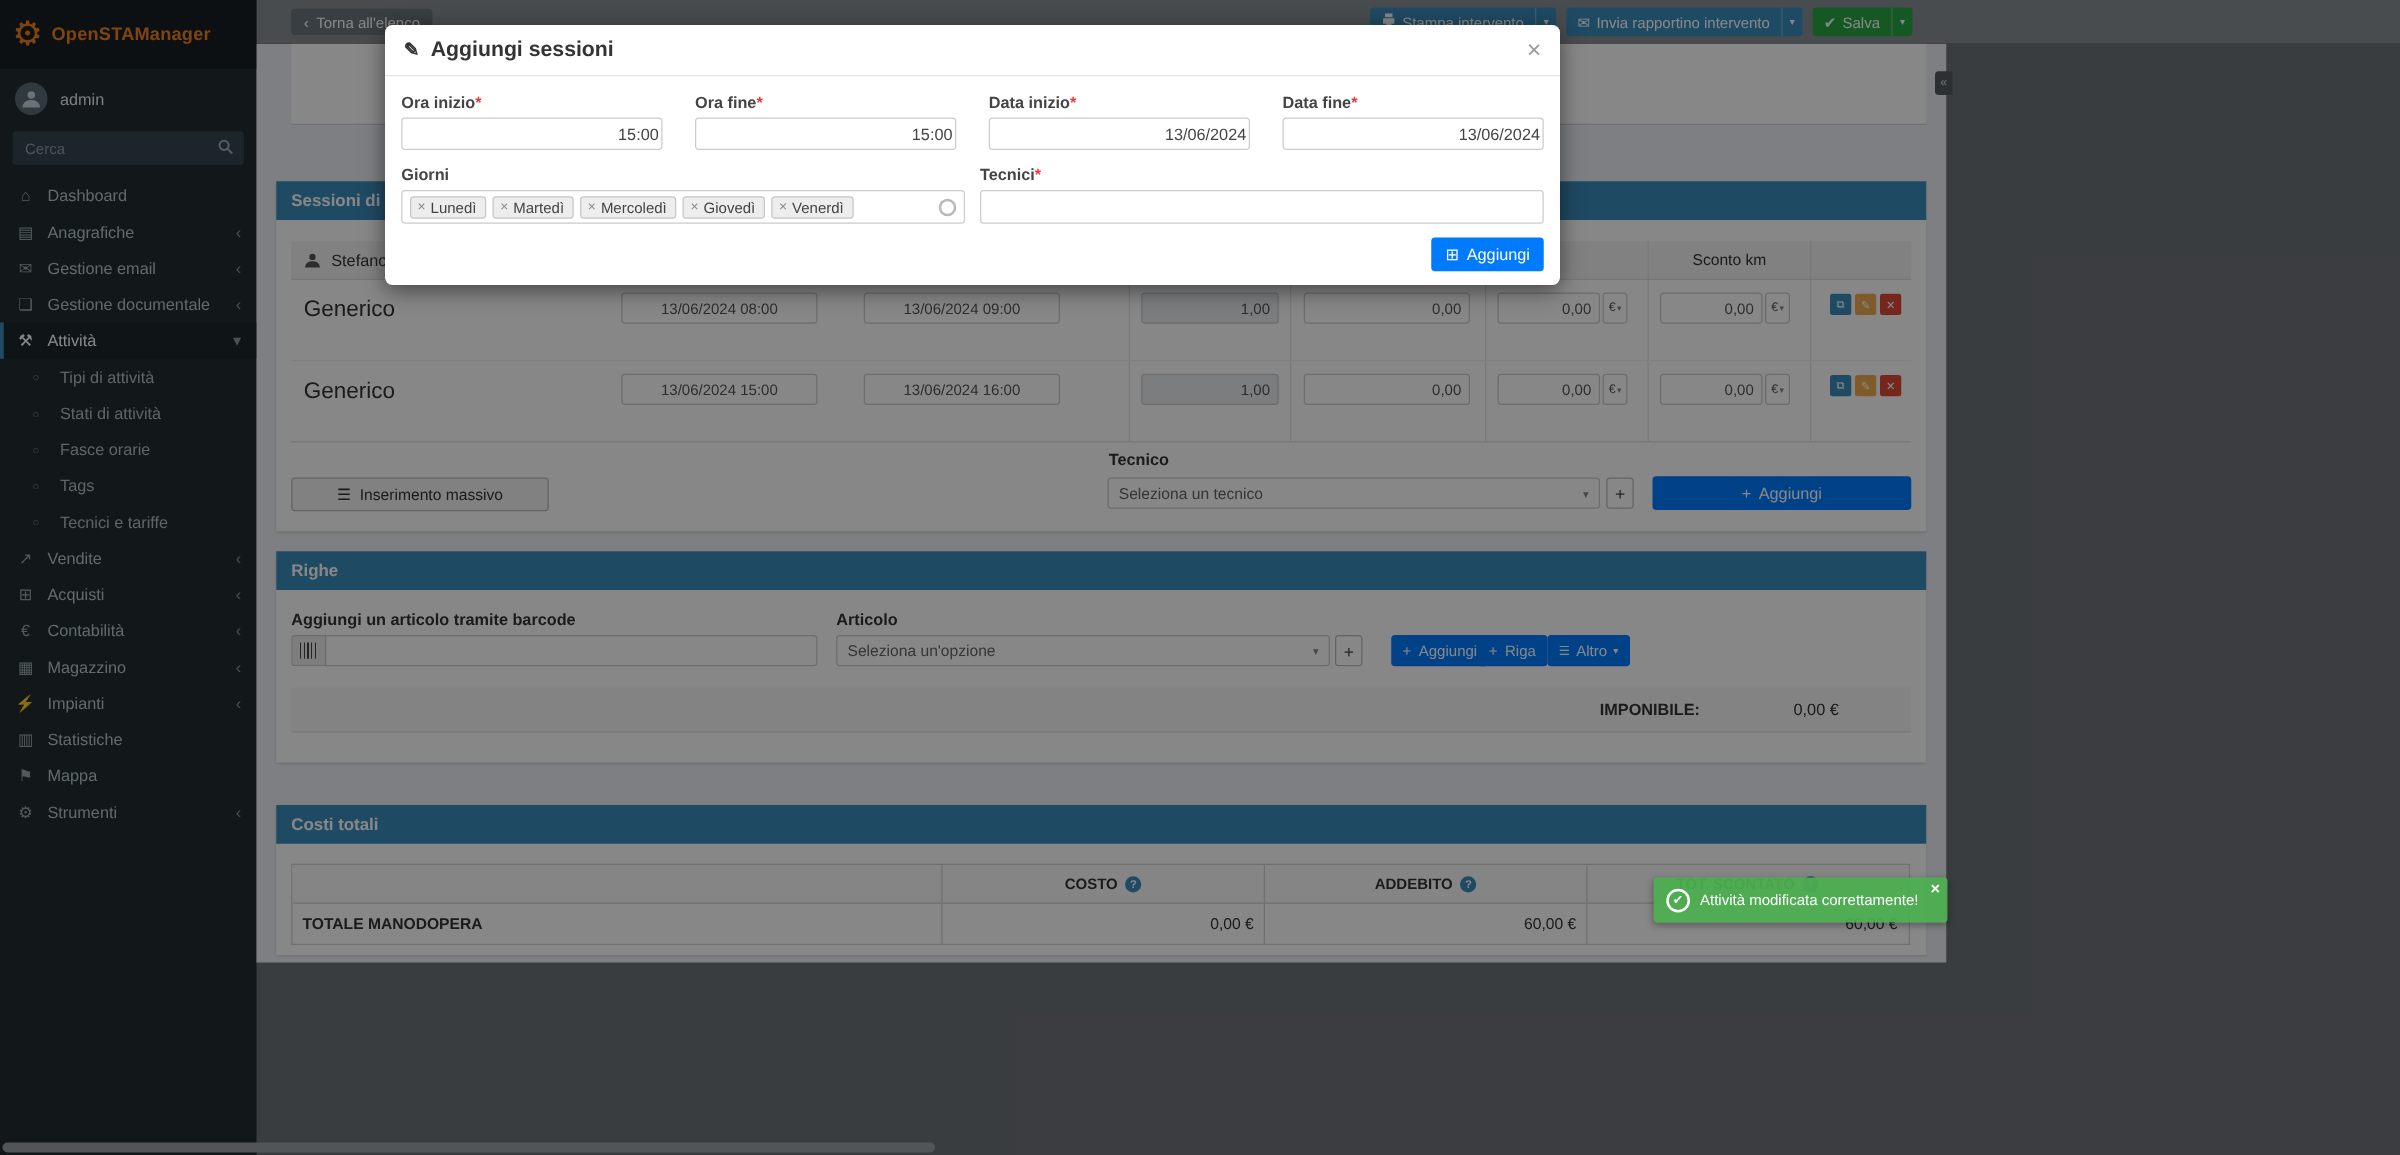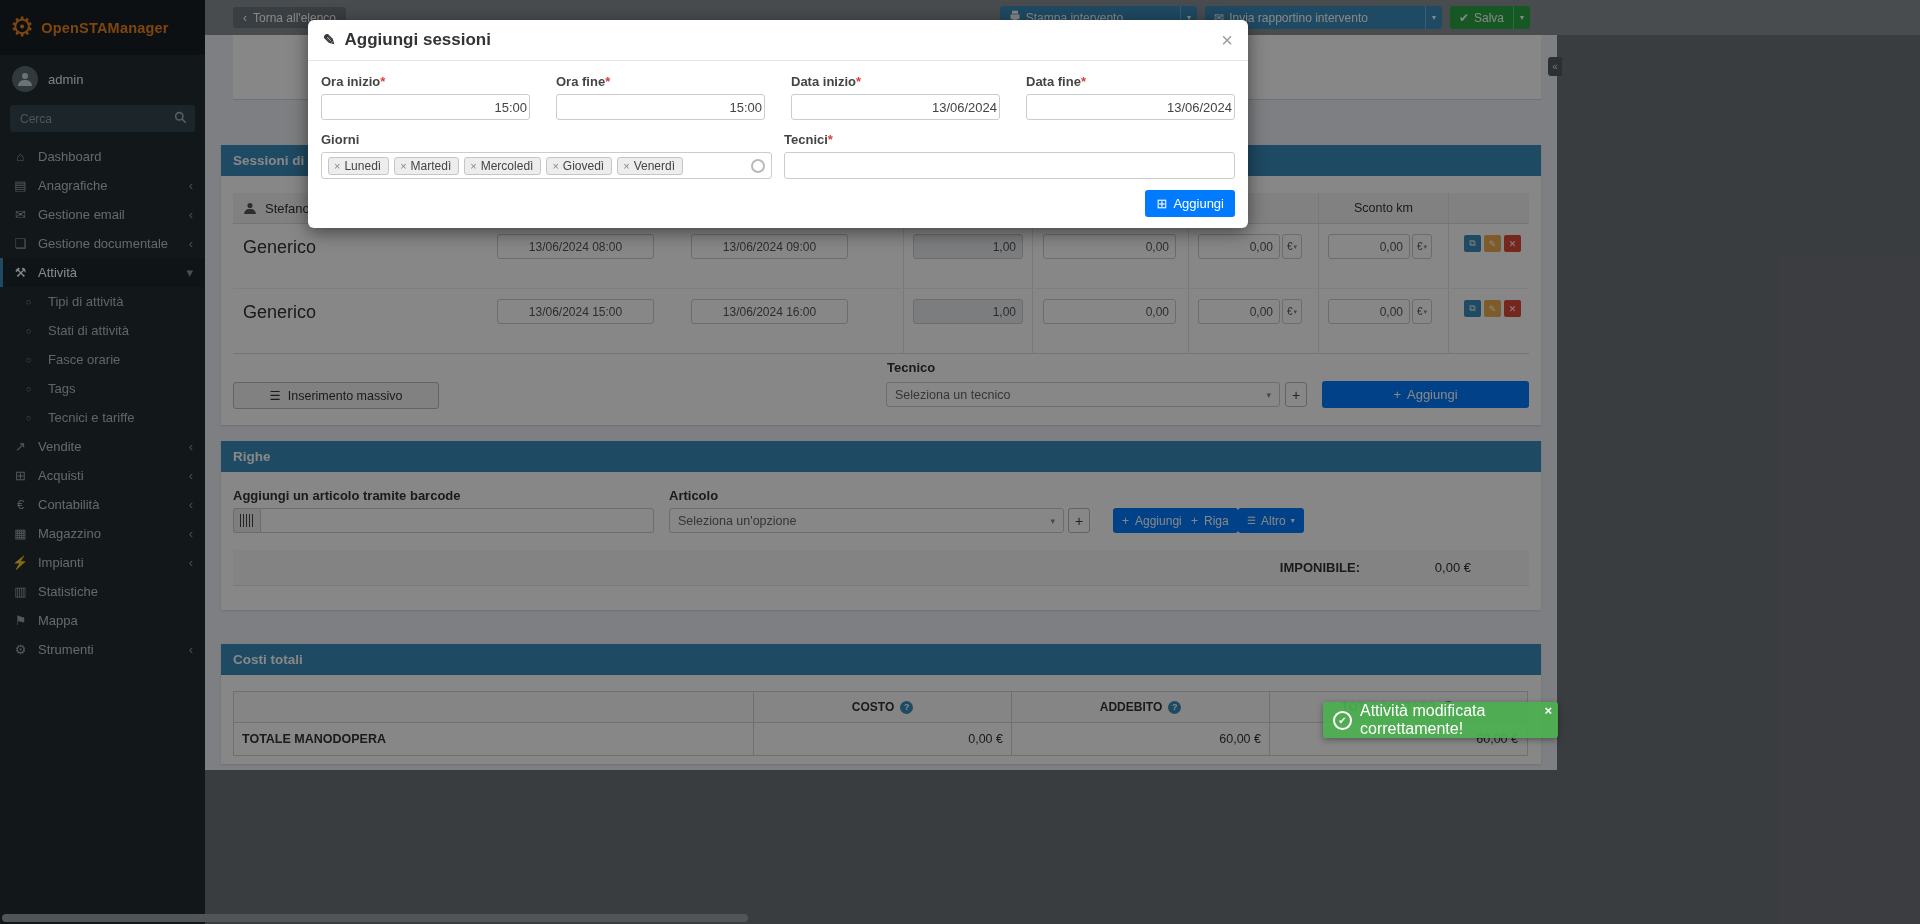--- a/index.html
+++ b/index.html
@@ -33,21 +33,21 @@
   .ssub .dot{font-size:9px;color:#8a99a0;width:13px;flex:none;}
 
   
   #navbar{position:absolute;left:205px;top:0;width:1715px;height:35px;background:#8b9095;z-index:4;}
   #backbtn{position:absolute;left:28px;top:7px;height:21px;background:#6c757d;border-radius:3px;color:#fff;
            font-size:12px;display:flex;align-items:center;gap:6px;padding:0 10px;}
   #navactions{position:absolute;right:390px;top:6px;display:flex;gap:8px;height:23px;}
   .tbtn{display:flex;border-radius:3px;overflow:hidden;color:#fff;font-size:12px;cursor:pointer;}
   .tbtn .m{display:flex;align-items:center;gap:5px;padding:0 9px;}
   .tbtn .c{width:16px;display:flex;align-items:center;justify-content:center;border-left:1px solid rgba(255,255,255,.3);font-size:8px;}
-  .tbtn.blue{background:#3c8dbc;gap:48px;}
+  .tbtn.blue{background:#3c8dbc;}
   .tbtn.green{background:#28a745;}
 
   
   #mainbg{position:absolute;left:205px;top:35px;width:1715px;height:889px;background:#6f7478;}
   #content{position:absolute;left:205px;top:35px;width:1352px;height:735px;background:#ecf0f5;}
   #toppanel{position:absolute;left:28px;top:0;width:1308px;height:64px;background:#fff;border-bottom:1px solid #d2d6de;}
   .panel{position:absolute;left:16px;width:1320px;background:#fff;box-shadow:0 1px 2px rgba(0,0,0,.12);}
   .phead{height:31px;background:#3c8dbc;color:#fff;font-size:13.5px;font-weight:bold;display:flex;align-items:center;padding:0 12px;box-sizing:border-box;}
   .pbody{position:relative;}
 
@@ -153,21 +153,21 @@
   .tag .x{color:#888;font-size:11px;}
   .clearcirc{margin-left:auto;width:10px;height:10px;border:2px solid #b9b9b9;border-radius:50%;cursor:pointer;}
   .mfoot{display:flex;justify-content:flex-end;margin-top:11px;}
   .btn-primary{background:#007bff;color:#fff;border-radius:3px;height:27px;display:flex;align-items:center;gap:6px;padding:0 11px;font-size:13px;}
 
   
   #toast{position:absolute;left:1323px;top:702px;width:235px;height:36px;background:rgba(76,175,80,0.93);border-radius:3px;
          display:flex;align-items:center;gap:8px;padding:0 10px;box-sizing:border-box;z-index:70;box-shadow:0 2px 6px rgba(0,0,0,.35);}
   .tcheck{width:19px;height:19px;border:2px solid #fff;border-radius:50%;color:#fff;font-size:10px;display:flex;
           align-items:center;justify-content:center;flex:none;box-sizing:border-box;}
-  #toast .msg{color:#fff;font-size:16px;}
+  #toast .msg{color:#fff;font-size:12px;}
   .tclose{position:absolute;top:1px;right:6px;color:#fff;font-size:13px;font-weight:bold;cursor:pointer;}
 </style>
 </head>
 <body>
 
 <div id="app">
 
   <aside id="sidebar">
     <div id="brand">
       <span class="gear">⚙</span>

